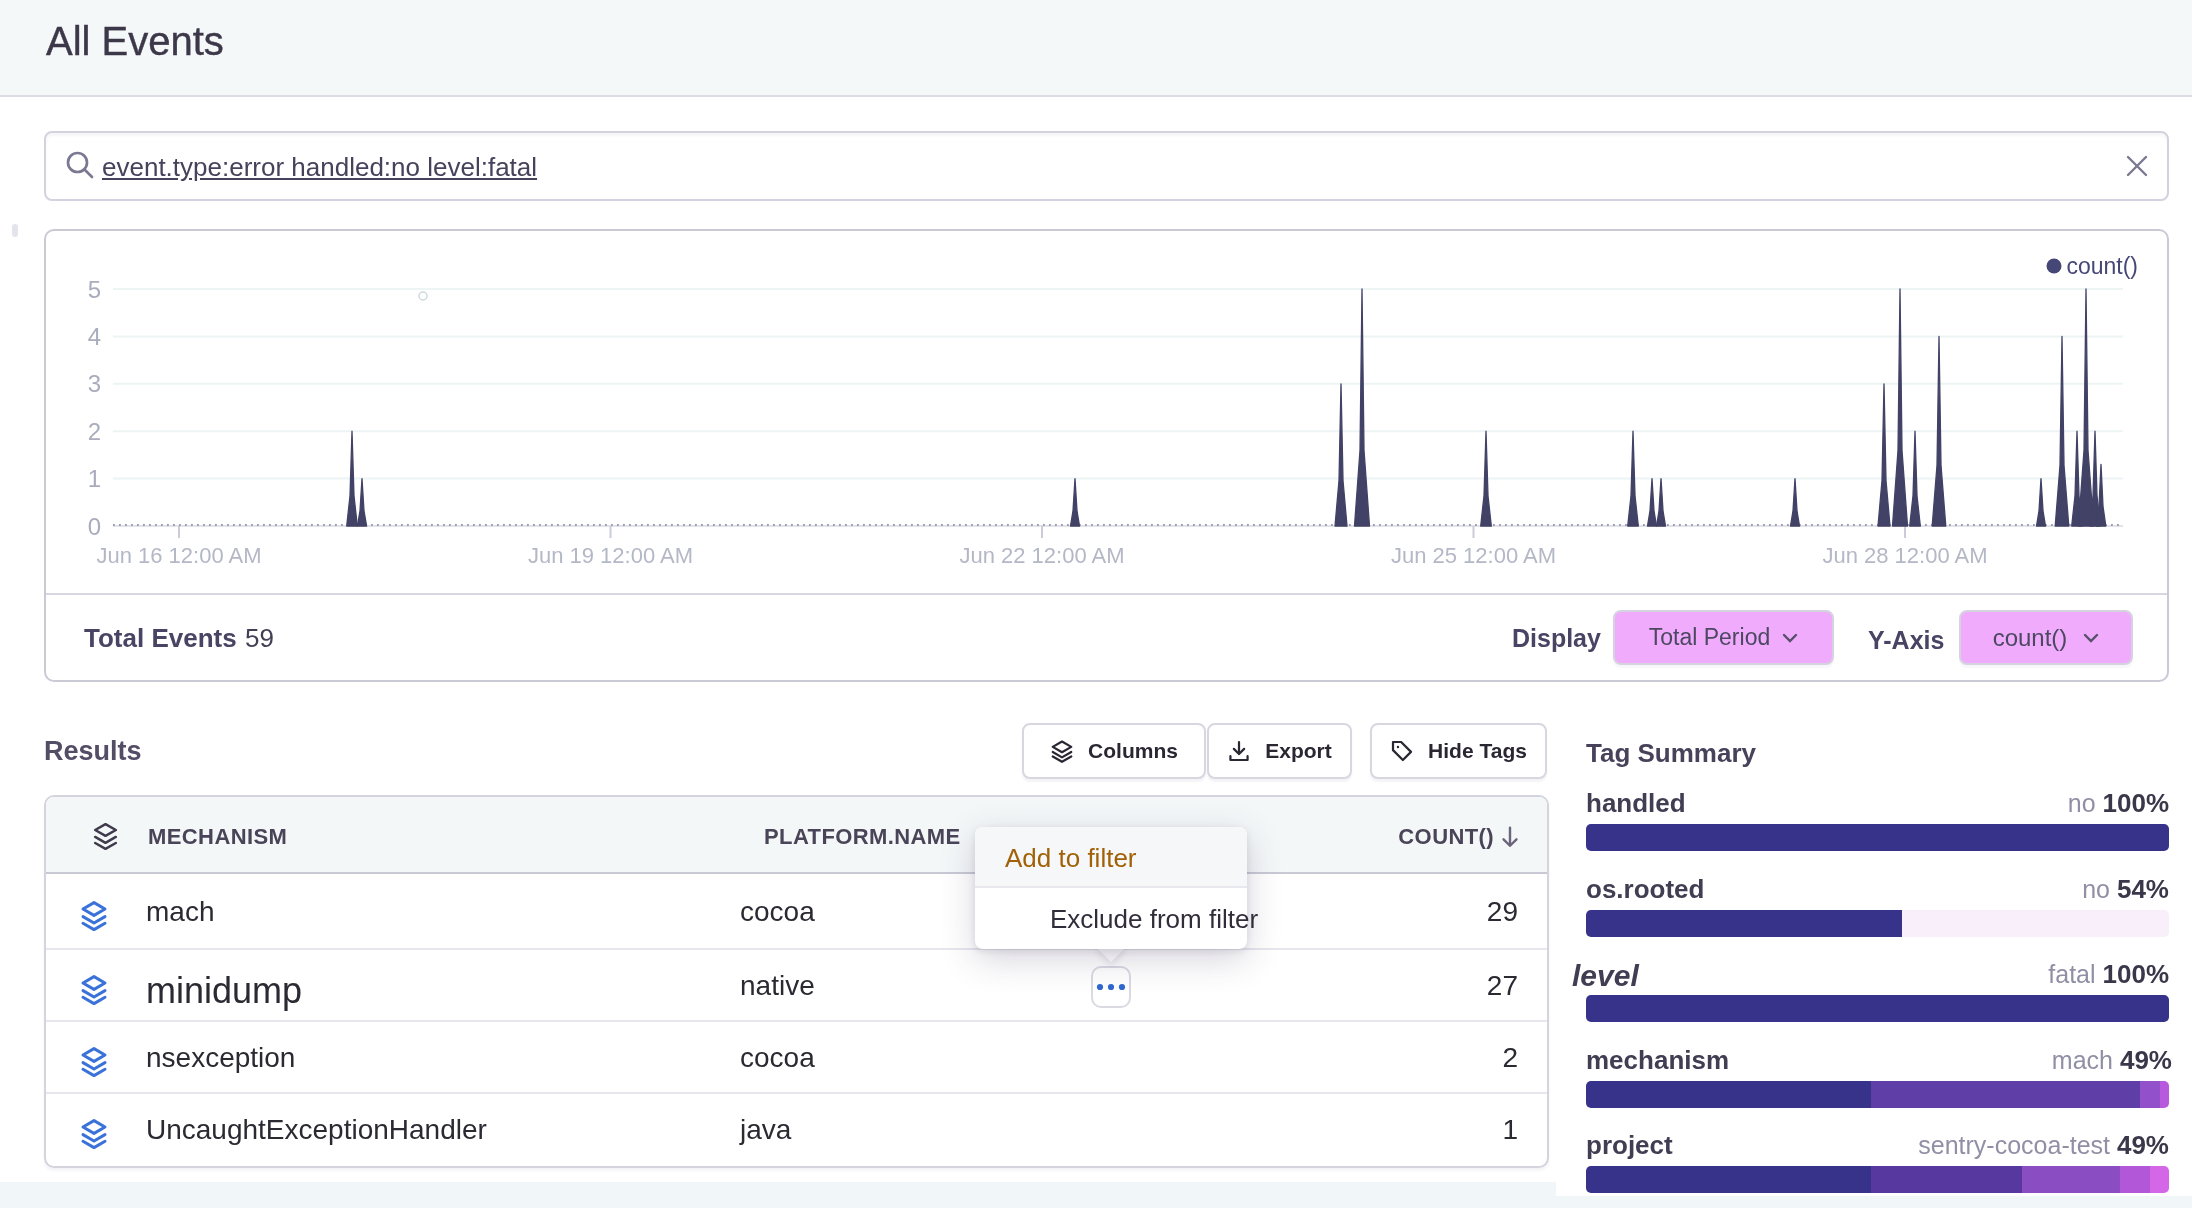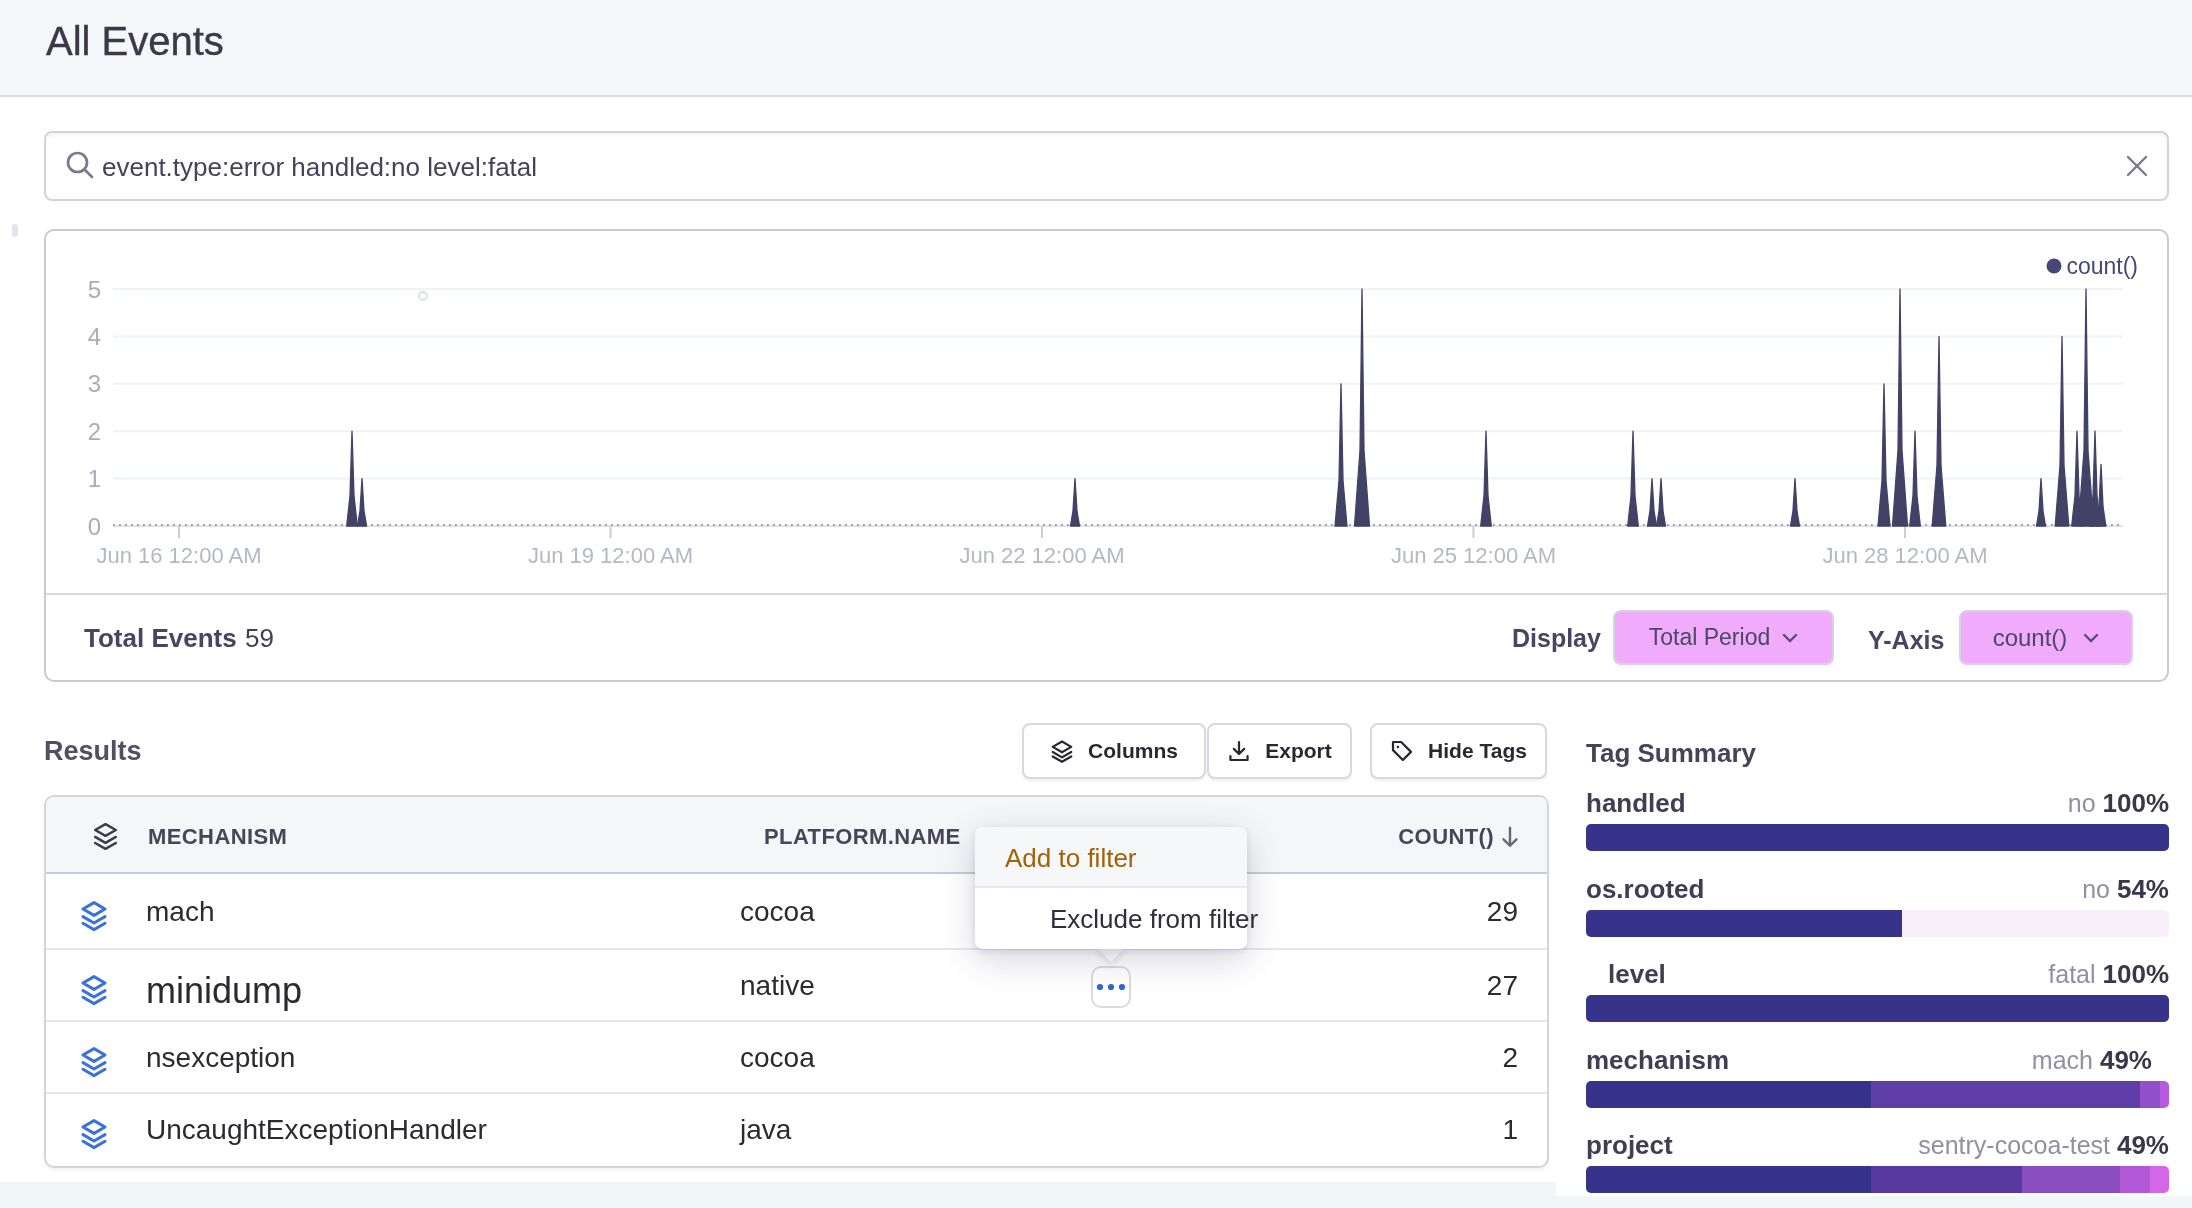--- a/index.html
+++ b/index.html
@@ -14,21 +14,21 @@
 <div class="abs" style="left:0;top:0;width:2192px;height:97px;background:#f5f8f9;border-bottom:2px solid #dcdae4;"></div>
 <div class="abs" style="left:46px;top:19px;font-size:40px;color:#3d3849;-webkit-text-stroke:0.4px #3d3849;">All Events</div>
 
 <div class="abs" style="left:12px;top:224px;width:6px;height:13px;border-radius:3px;background:#e3e4ec;"></div>
 
 <div class="abs" style="left:44px;top:131px;width:2125px;height:70px;background:#fff;border:2px solid #d4d2de;border-radius:8px;box-shadow:inset 0 3px 3px rgba(80,70,110,0.05);"></div>
 <svg class="abs" style="left:64px;top:149px;" width="32" height="32" viewBox="0 0 32 32" fill="none" stroke="#7b7992" stroke-width="2.7" stroke-linecap="round">
 <circle cx="13.5" cy="13.5" r="9.5"></circle>
     <line x1="20.5" y1="20.5" x2="28" y2="28"></line>
   </svg>
-<div class="abs" style="left:102px;top:152px;font-size:26px;color:#46425c;">event.type:error handled:no level:fatal</div>
+<div class="abs" style="left:102px;top:152px;font-size:26px;color:#46425c;text-decoration:underline;">event.type:error handled:no level:fatal</div>
 <svg class="abs" style="left:2126px;top:155px;" width="22" height="22" viewBox="0 0 22 22" stroke="#7b7992" stroke-width="2.4" stroke-linecap="round">
 <line x1="2" y1="2" x2="20" y2="20"></line>
     <line x1="20" y1="2" x2="2" y2="20"></line>
   </svg>
 
 <div class="abs" style="left:44px;top:229px;width:2125px;height:453px;border:2px solid #cac9d6;border-radius:10px;background:#fff;"></div>
 <svg class="abs" style="left:44px;top:229px;" width="2125" height="364" viewBox="0 0 2125 364">
 <line x1="69" y1="249.6" x2="2079" y2="249.6" stroke="#edf4f4" stroke-width="2"></line>
 <line x1="69" y1="202.2" x2="2079" y2="202.2" stroke="#edf4f4" stroke-width="2"></line>
 <line x1="69" y1="154.8" x2="2079" y2="154.8" stroke="#edf4f4" stroke-width="2"></line>
@@ -179,25 +179,25 @@
 <div class="abs" style="left:1556px;top:1182px;width:636px;height:14px;background:#fff;"></div>
 
 <div class="abs bold" style="left:1586px;top:738px;font-size:26px;color:#47425a;">Tag Summary</div>
 <div class="abs bold" style="left:1586px;top:788px;font-size:26px;color:#413d52;">handled</div>
 <div class="abs" style="right:23px;top:788px;font-size:25px;color:#918fa5;text-align:right;"> no <span class="bold" style="color:#3b374b;font-size:26px;">100%</span></div>
 <div style="position:absolute;left:1586.0px;top:824px;width:583.0px;height:27px;background:#37338a;border-radius:5px 0 0 5px;border-radius:5px;"></div>
 <div class="abs bold" style="left:1586px;top:873.5px;font-size:26px;color:#413d52;">os.rooted</div>
 <div class="abs" style="right:23px;top:873.5px;font-size:25px;color:#918fa5;text-align:right;"> no <span class="bold" style="color:#3b374b;font-size:26px;">54%</span></div>
 <div style="position:absolute;left:1586.0px;top:909.5px;width:316.0px;height:27px;background:#37338a;border-radius:5px 0 0 5px;"></div>
 <div style="position:absolute;left:1902.0px;top:909.5px;width:267.0px;height:27px;background:#f9effb;border-radius:0 5px 5px 0;"></div>
-<div class="abs bold" style="left:1608px;top:959px;font-size:26px;color:#413d52;">level</div>
+<div class="abs bold" style="left:1572px;top:959px;font-size:30px;color:#413d52;font-style:italic;">level</div>
 <div class="abs" style="right:23px;top:959px;font-size:25px;color:#918fa5;text-align:right;"> fatal <span class="bold" style="color:#3b374b;font-size:26px;">100%</span></div>
 <div style="position:absolute;left:1586.0px;top:995px;width:583.0px;height:27px;background:#37338a;border-radius:5px 0 0 5px;border-radius:5px;"></div>
 <div class="abs bold" style="left:1586px;top:1044.5px;font-size:26px;color:#413d52;">mechanism</div>
-<div class="abs" style="right:40px;top:1044.5px;font-size:25px;color:#918fa5;text-align:right;"> mach <span class="bold" style="color:#3b374b;font-size:26px;">49%</span></div>
+<div class="abs" style="right:20px;top:1044.5px;font-size:25px;color:#918fa5;text-align:right;"> mach <span class="bold" style="color:#3b374b;font-size:26px;">49%</span></div>
 <div style="position:absolute;left:1586.0px;top:1080.5px;width:285.1px;height:27px;background:#37338a;border-radius:5px 0 0 5px;"></div>
 <div style="position:absolute;left:1871.1px;top:1080.5px;width:268.8px;height:27px;background:#5f3ea8;"></div>
 <div style="position:absolute;left:2139.8px;top:1080.5px;width:19.8px;height:27px;background:#9251cb;"></div>
 <div style="position:absolute;left:2159.7px;top:1080.5px;width:9.3px;height:27px;background:#b75add;border-radius:0 5px 5px 0;"></div>
 <div class="abs bold" style="left:1586px;top:1130px;font-size:26px;color:#413d52;">project</div>
 <div class="abs" style="right:23px;top:1130px;font-size:25px;color:#918fa5;text-align:right;"> sentry-cocoa-test <span class="bold" style="color:#3b374b;font-size:26px;">49%</span></div>
 <div style="position:absolute;left:1586.0px;top:1166px;width:285.1px;height:27px;background:#37338a;border-radius:5px 0 0 5px;"></div>
 <div style="position:absolute;left:1871.1px;top:1166px;width:151.0px;height:27px;background:#57389f;"></div>
 <div style="position:absolute;left:2022.1px;top:1166px;width:97.9px;height:27px;background:#8b4dc2;"></div>
 <div style="position:absolute;left:2120.0px;top:1166px;width:30.3px;height:27px;background:#b257d8;"></div>

